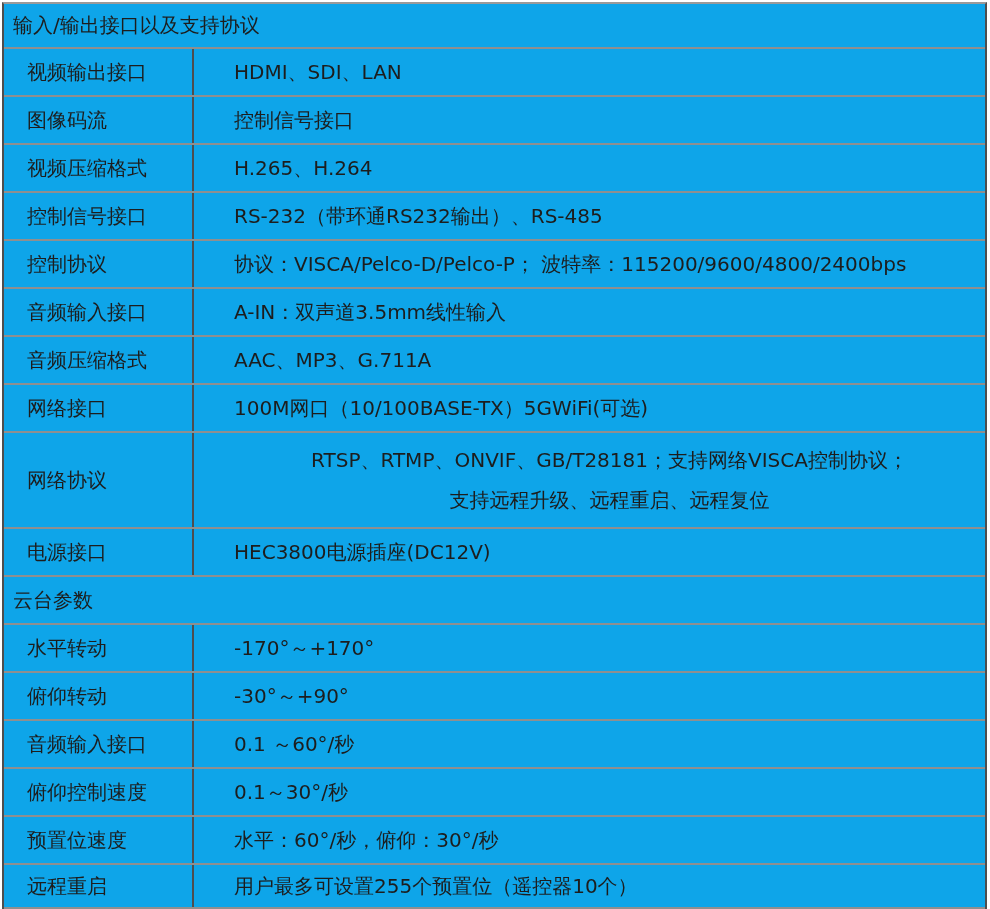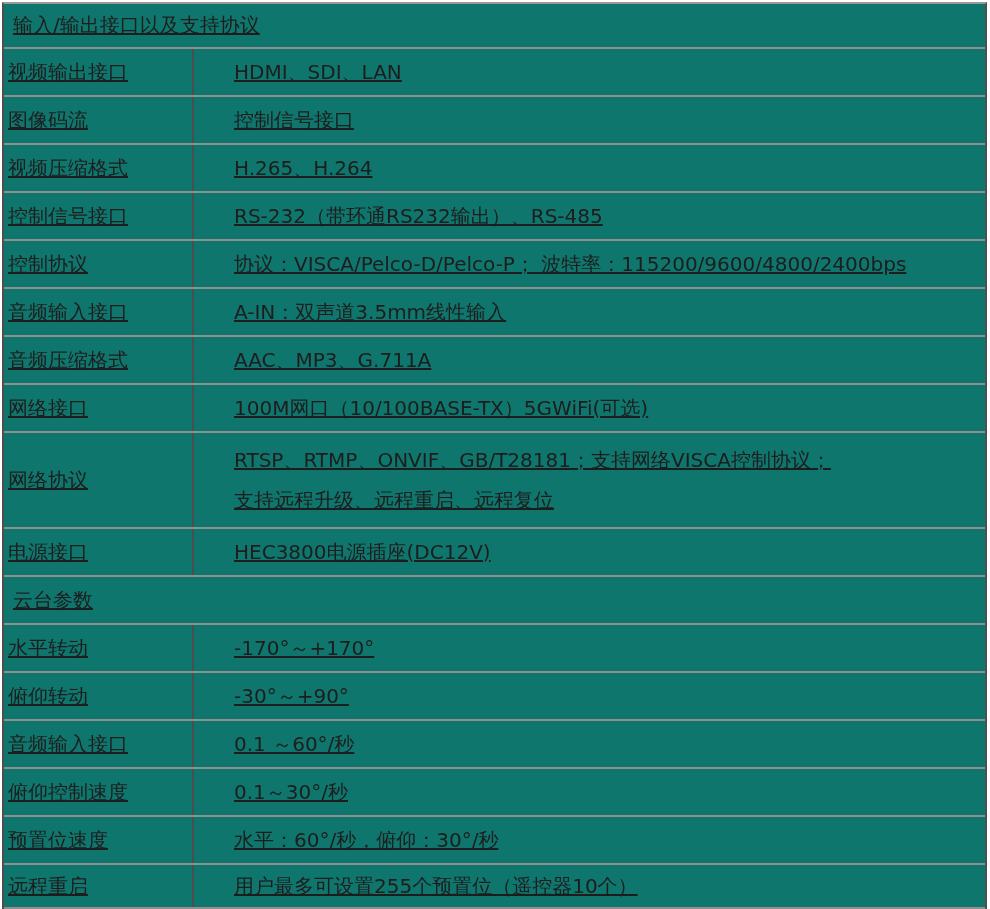--- a/index.html
+++ b/index.html
@@ -21,50 +21,49 @@
     border-left: 2px solid #4e4e4e;
     border-right: 2px solid #4e4e4e;
     color: #1d1d1d;
     font-size: 20px;
   }
   .row {
     display: flex;
     height: 46px;
     border-bottom: 2px solid #8f8f8f;
     align-items: stretch;
-    background: #0f766e;
-    text-decoration: underline;
+    background: #0ea5e9;
   }
   .row.first { height: 43px; }
   .row.last  { height: 42px; }
   .row.tall  { height: 94px; }
   .cell {
     display: flex;
     align-items: center;
     box-sizing: border-box;
     white-space: nowrap;
     overflow: hidden;
   }
   .cell.label {
     width: 190px;
     min-width: 190px;
     border-right: 2px solid #4e4e4e;
-    padding-left: 4px;
+    padding-left: 23px;
   }
   .cell.value {
     flex: 1;
     padding-left: 40px;
   }
   .cell.full {
     flex: 1;
     padding-left: 9px;
   }
   .cell.value.multi {
     flex-direction: column;
-    align-items: flex-start;
+    align-items: center;
     justify-content: center;
     row-gap: 12px;
   }
   .cell.value.multi div { line-height: 28px; }
 </style>
 </head>
 <body>
 
 <div class="spec-table">
 

